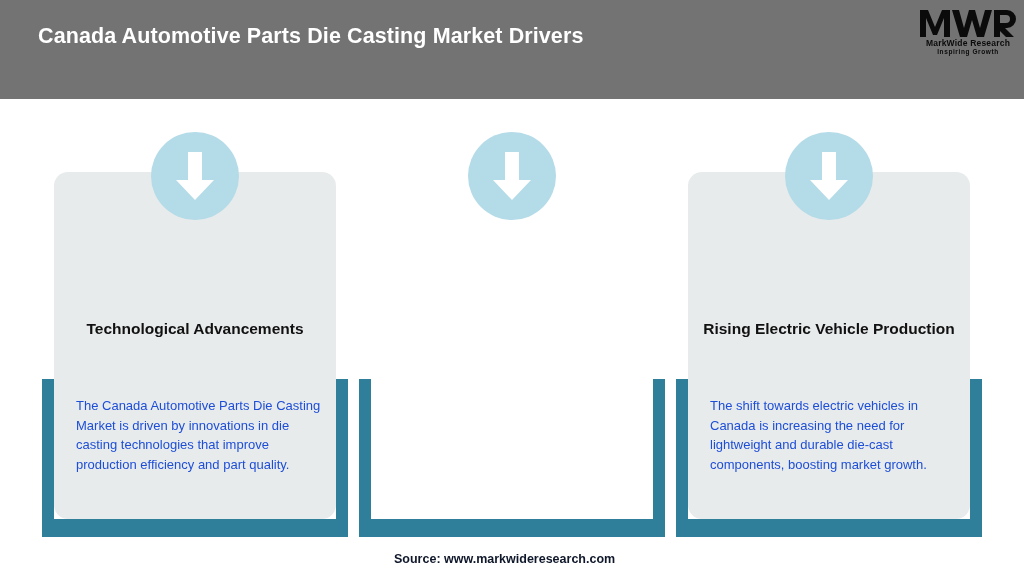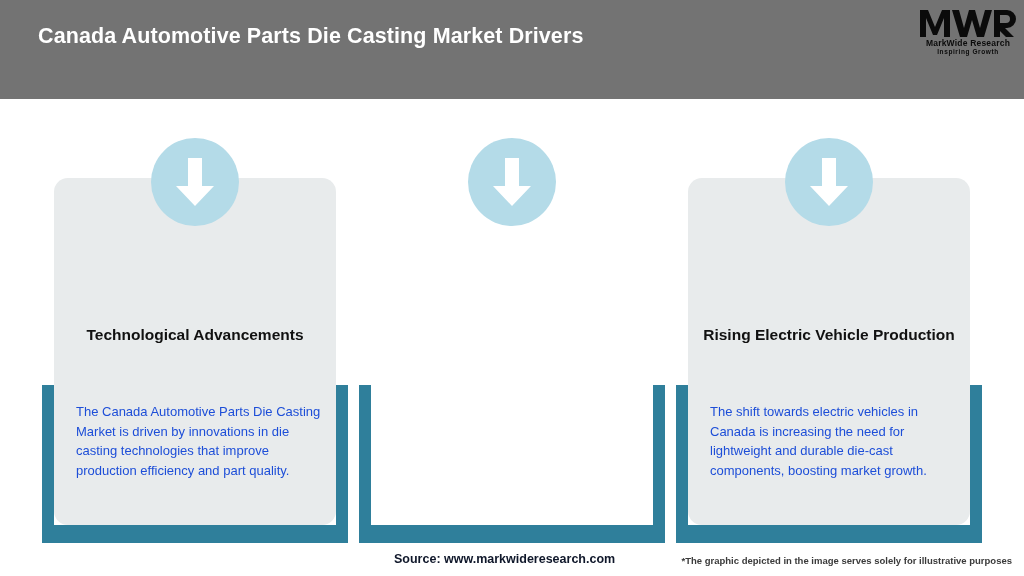--- a/index.html
+++ b/index.html
@@ -66,21 +66,21 @@
     color: #0b0b0b;
     letter-spacing: 0.6px;
     line-height: 8px;
     white-space: nowrap;
   }
 
   
   .cards {
     position: absolute;
     left: 0;
-    top: 99px;
+    top: 93px;
     width: 1024px;
     height: 440px;
   }
   .card-group {
     position: absolute;
     top: 0;
     height: 440px;
   }
   .card-group.g1 { left: 42px;  width: 306px; }
   .card-group.g2 { left: 359px; width: 306px; }
@@ -251,14 +251,13 @@
       <svg width="44" height="52" viewBox="0 0 44 52" xmlns="http://www.w3.org/2000/svg" aria-hidden="true">
         <polygon points="15,2 29,2 29,30 41,30 22,50 3,30 15,30" fill="#ffffff"></polygon>
       </svg>
     </div>
   </div>
 
 </div>
 
 <div class="footer">
   <div class="footer-source">Source: www.markwideresearch.com</div>
-  <div class="footer-note">*The graphic depicted in the image serves solely for illustrative purposes</div>
 </div>
 
 </body></html>

